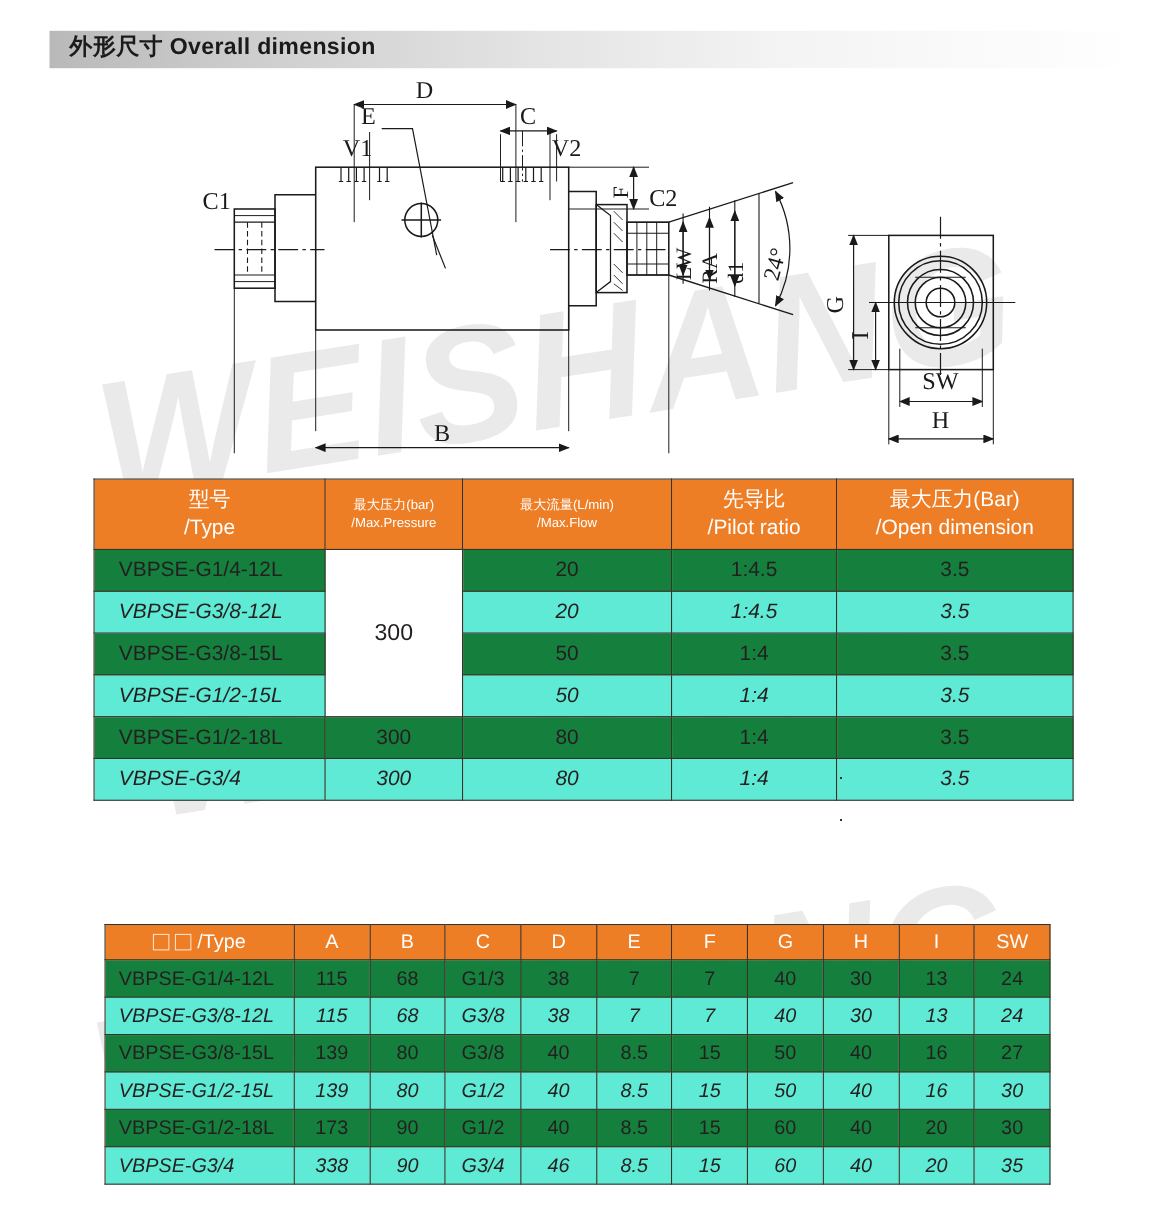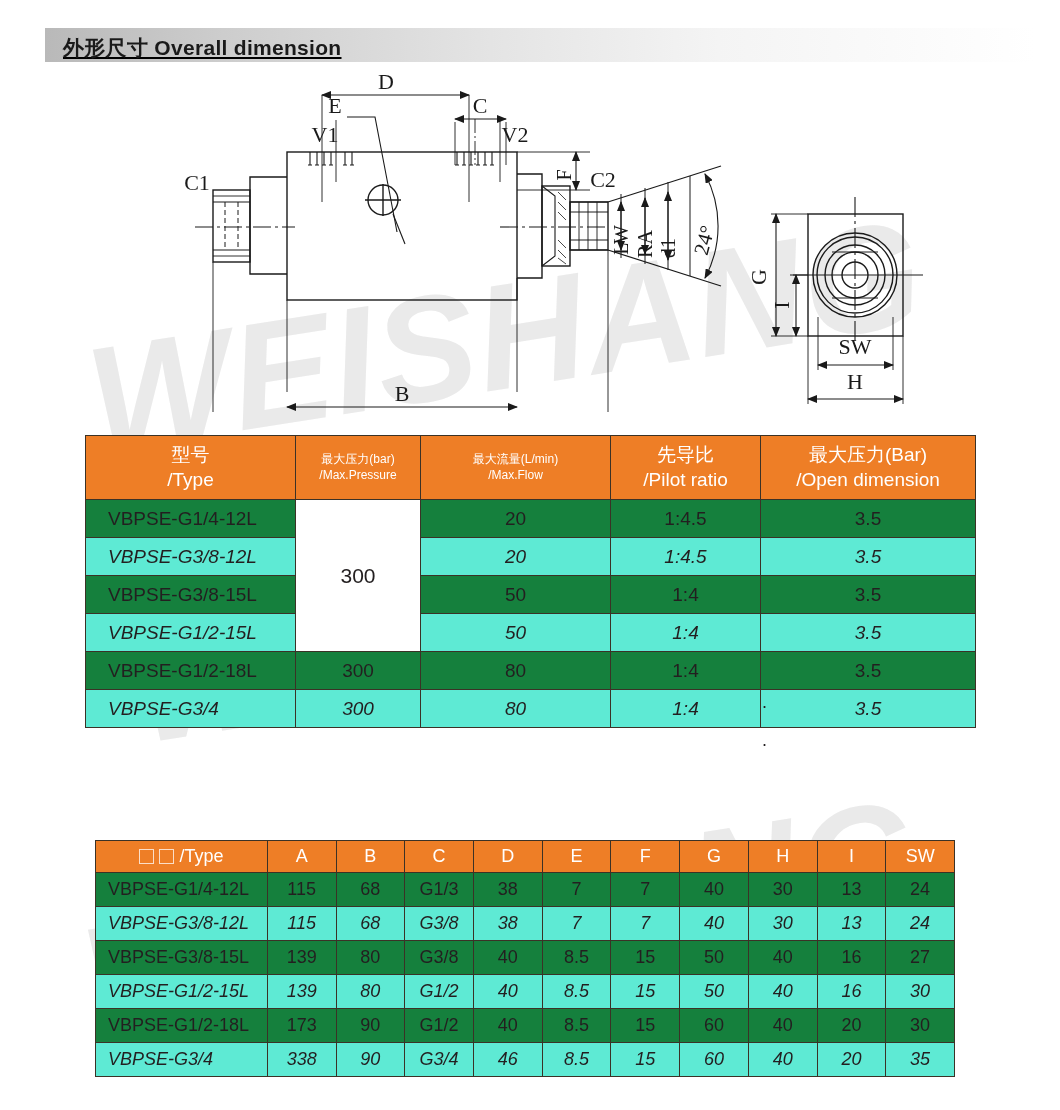--- a/index.html
+++ b/index.html
@@ -40,23 +40,22 @@
   .wm-1 { left: 25px;  top: 40px;  font-size: 150px; }
   .wm-2 { left: 70px;  top: 330px; font-size: 150px; }
   .wm-3 { left: 20px;  top: 620px; font-size: 150px; }
 
   
   .section-bar {
     position: absolute;
     height: 34px;
     background: linear-gradient(to right, #b9b9b9 0%, #cdcdcd 18%, #e4e4e4 45%, #f4f4f4 68%, #ffffff 100%);
     display: flex;
-    align-items: flex-end;
+    align-items: flex-start;
     z-index: 20;
-    text-decoration: underline;
   }
   .section-bar .label {
     padding-left: 18px;
     font-size: 21px;
     font-weight: 700;
     color: #1a1a1a;
     letter-spacing: 0.3px;
     white-space: nowrap;
   }
   #bar-overall { left: 45px; top: 28px;  width: 990px; }

